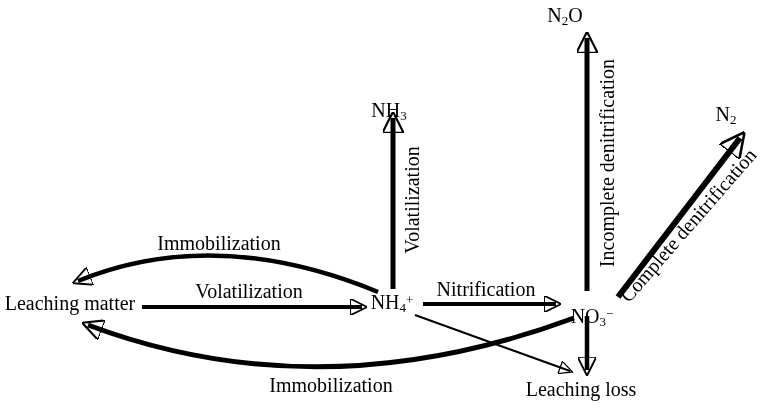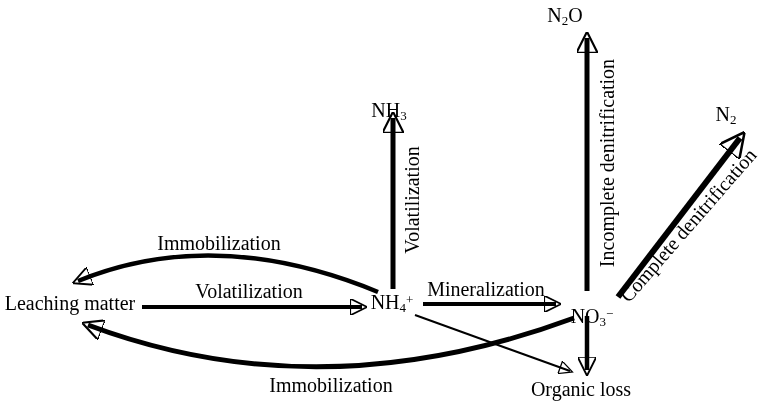--- a/index.html
+++ b/index.html
@@ -65,29 +65,29 @@
   <div class="lbl" style="left:392px;top:303px"><span>NH</span><sub>4</sub><sup>+</sup></div>
 
   <div class="lbl" style="left:592px;top:317px"><span>NO</span><sub>3</sub><sup>−</sup></div>
 
   <div class="lbl" style="left:389px;top:111px"><span>NH</span><sub>3</sub></div>
 
   <div class="lbl" style="left:565px;top:16px"><span>N</span><sub>2</sub><span>O</span></div>
 
   <div class="lbl" style="left:726px;top:115px"><span>N</span><sub>2</sub></div>
 
-  <div class="lbl" style="left:581px;top:389px">Organic loss</div>
+  <div class="lbl" style="left:581px;top:389px">Leaching loss</div>
 
   <div class="lbl" style="left:249px;top:291px">Volatilization</div>
 
   <div class="lbl" style="left:219px;top:243px">Immobilization</div>
 
   <div class="lbl" style="left:331px;top:385px">Immobilization</div>
 
-  <div class="lbl" style="left:486px;top:289px">Mineralization</div>
+  <div class="lbl" style="left:486px;top:289px">Nitrification</div>
 
   <div class="lbl rot90" style="left:412px;top:200px">Volatilization</div>
 
   <div class="lbl rot90" style="left:607px;top:163px">Incomplete denitrification</div>
 
   <div class="lbl rot49" style="left:688px;top:225px">Complete denitrification</div>
 
 </div>
 
 </body></html>

